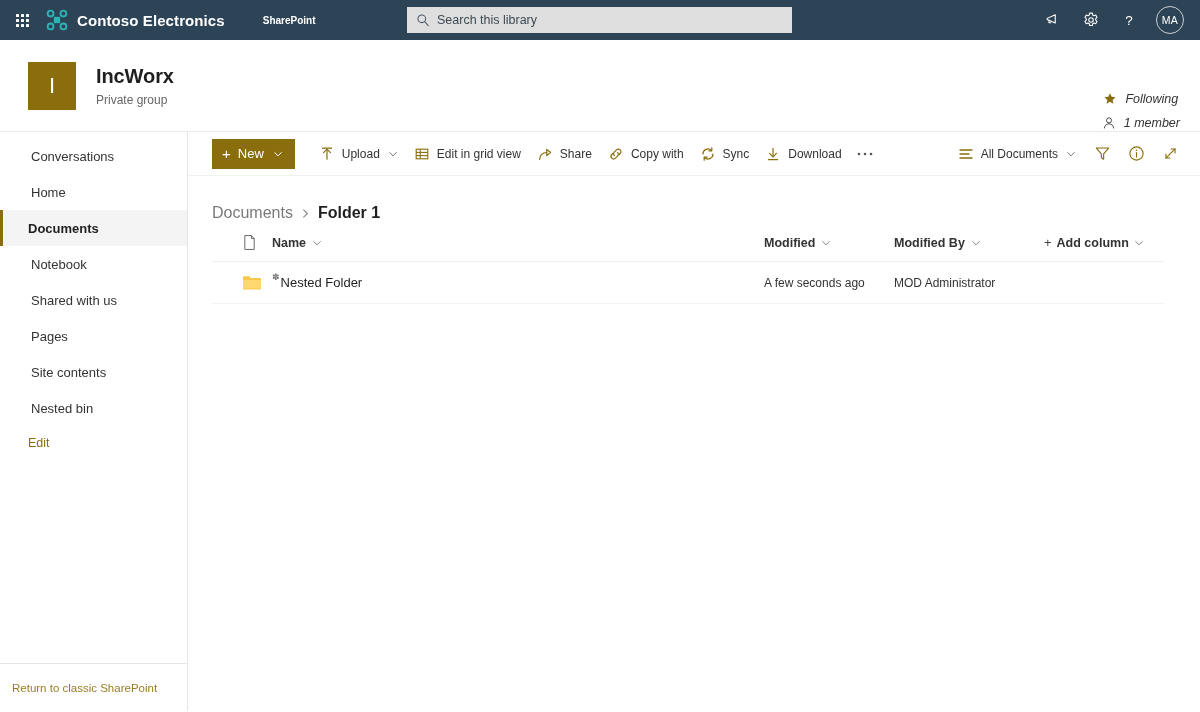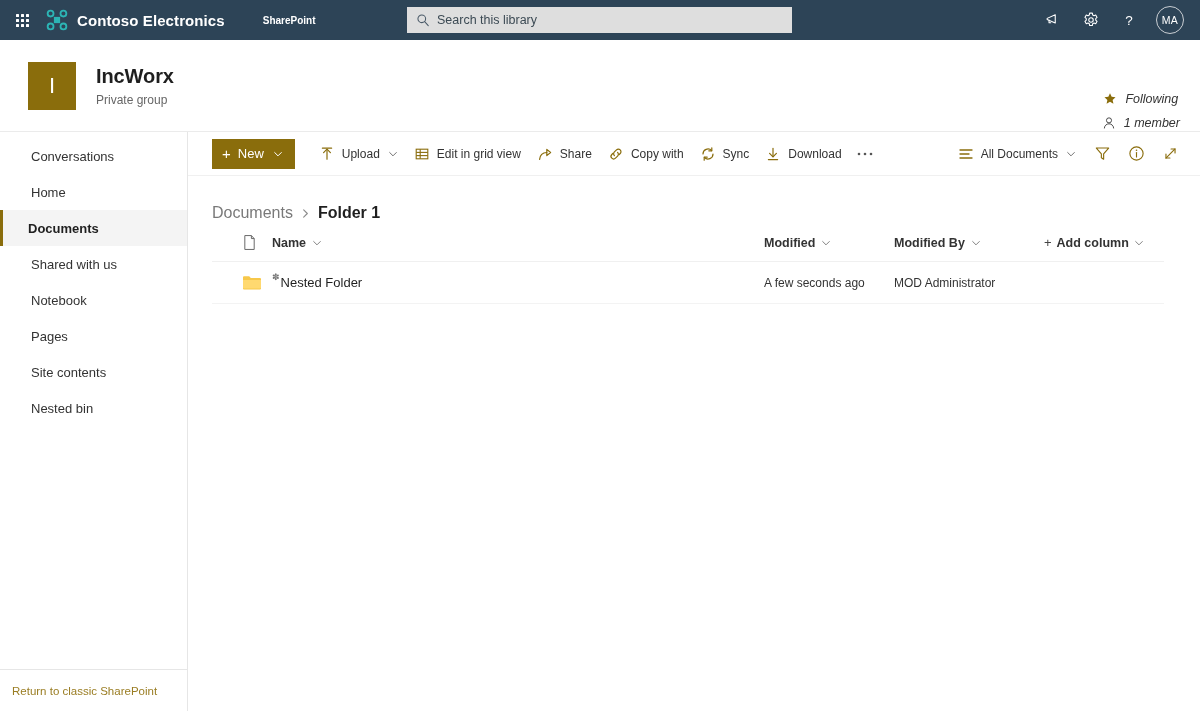--- a/index.html
+++ b/index.html
@@ -209,21 +209,21 @@
     display: flex;
     align-items: center;
     padding-left: 28px;
     font-size: 12.5px;
     color: #8a6d0c;
     cursor: pointer;
   }
   .nav-footer {
     position: absolute;
     bottom: 0; left: 0; right: 0;
-    height: 42px;
+    height: 48px;
     border-top: 1px solid #e6e6e6;
     display: flex;
     align-items: center;
     padding-left: 12px;
   }
   .classic-link {
     font-size: 11.5px;
     color: #9a7d23;
     cursor: pointer;
   }
@@ -469,35 +469,36 @@
         <div class="nav-item">
           <span>Conversations</span>
         </div>
         <div class="nav-item">
           <span>Home</span>
         </div>
         <div class="nav-item selected">
           <span>Documents</span>
         </div>
         <div class="nav-item">
+          <span>Notebook</span>
+        </div>
+        <div class="nav-item">
           <span>Shared with us</span>
-        </div>
-        <div class="nav-item">
-          <span>Notebook</span>
         </div>
         <div class="nav-item">
           <span>Pages</span>
         </div>
         <div class="nav-item">
           <span>Site contents</span>
         </div>
         <div class="nav-item">
           <span>Nested bin</span>
         </div>
       </div>
+    <div class="nav-edit">Edit</div>
     <div class="nav-footer">
       <span class="classic-link">Return to classic SharePoint</span>
     </div>
   </nav>
 
   <main class="main">
 
     <div class="cmd-bar">
 
       <button class="new-btn">

